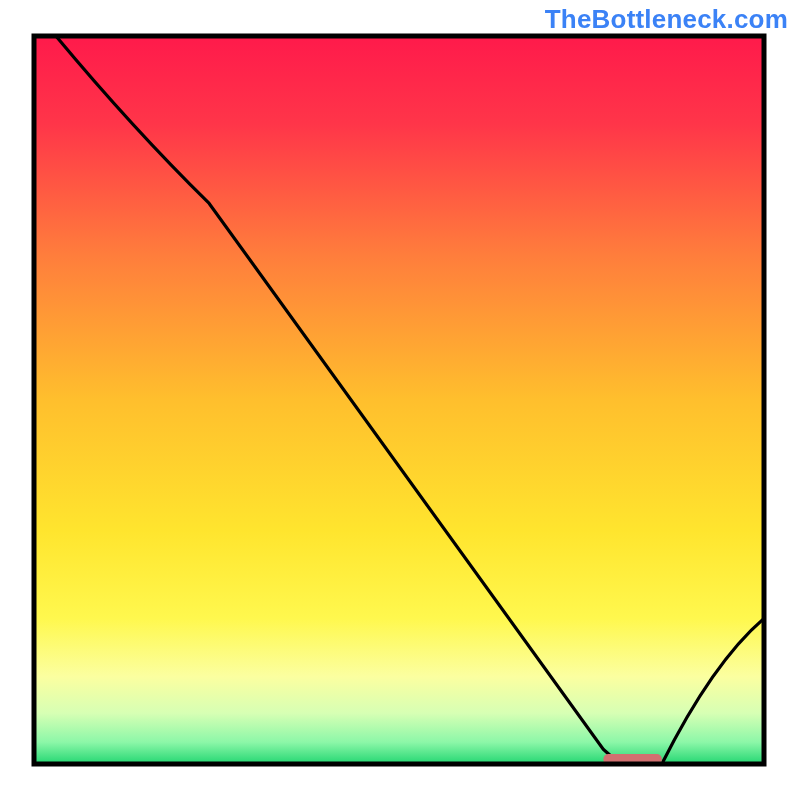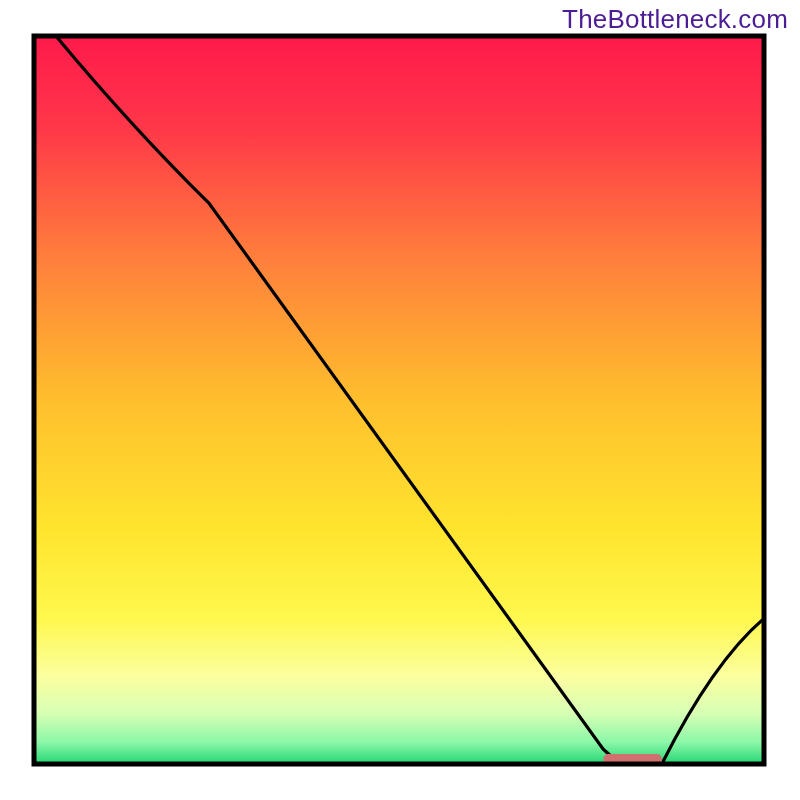--- a/index.html
+++ b/index.html
@@ -13,22 +13,22 @@
   .stage {
     position: relative;
     width: 800px;
     height: 800px;
   }
   .watermark {
     position: absolute;
     top: 4px;
     right: 12px;
     font-size: 26px;
-    font-weight: 400;
-    color: #4c1d95;
+    font-weight: 700;
+    color: #3b82f6;
     letter-spacing: 0.2px;
   }
   svg {
     display: block;
   }
 </style>
 </head>
 <body>
 
 <div class="stage">

